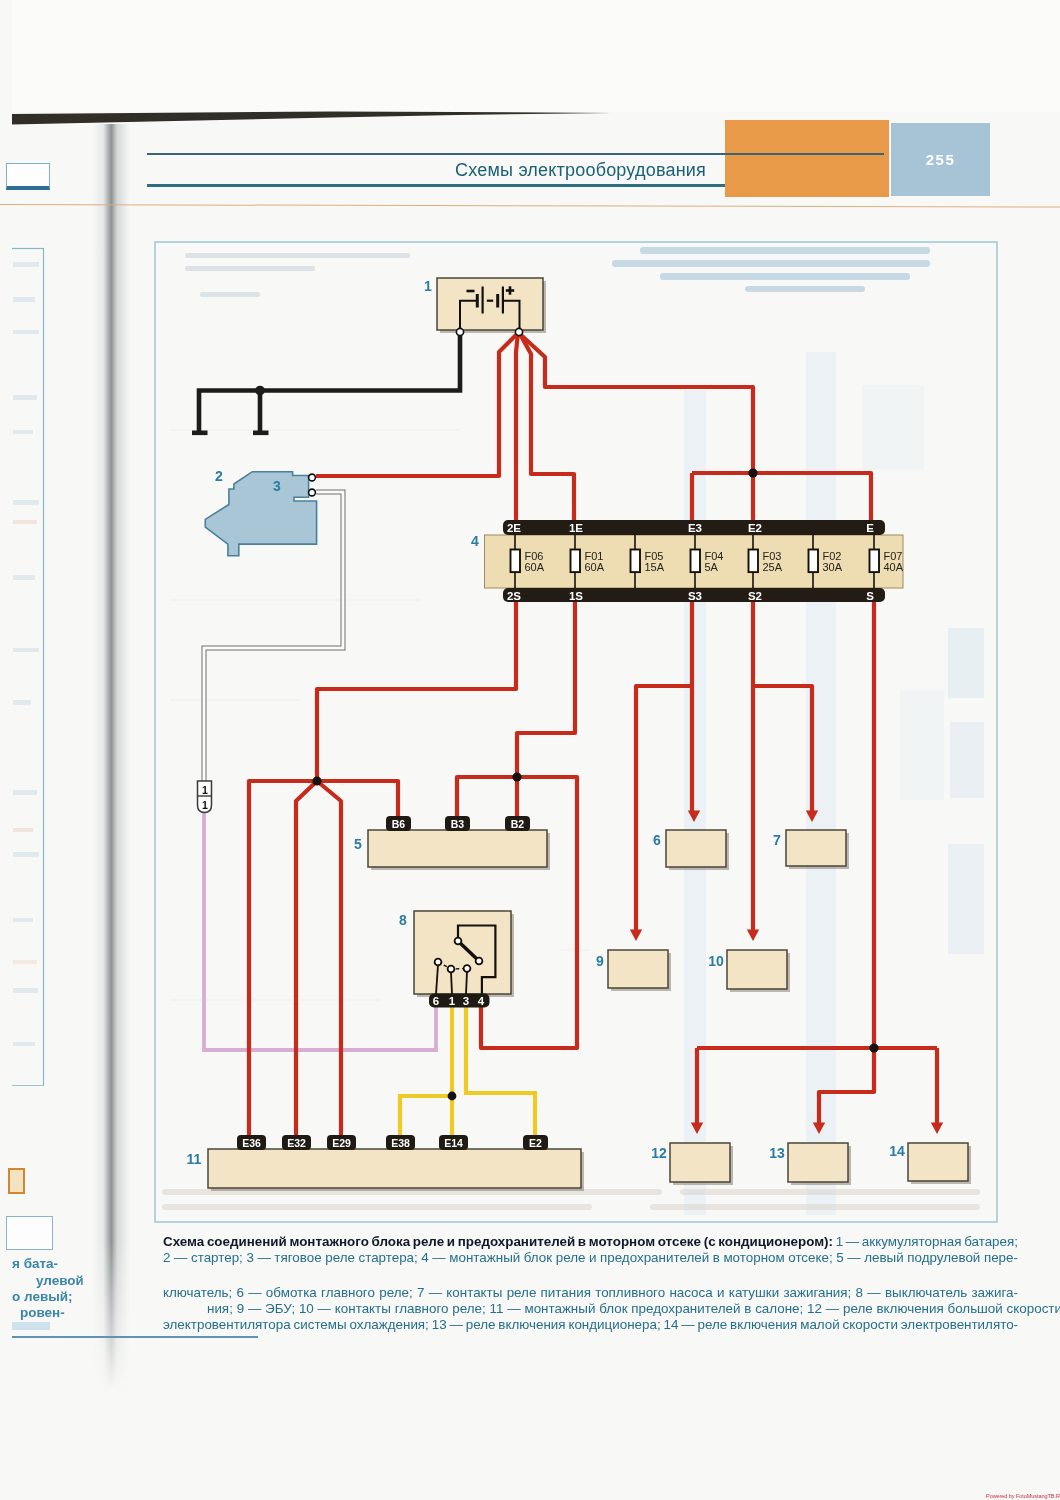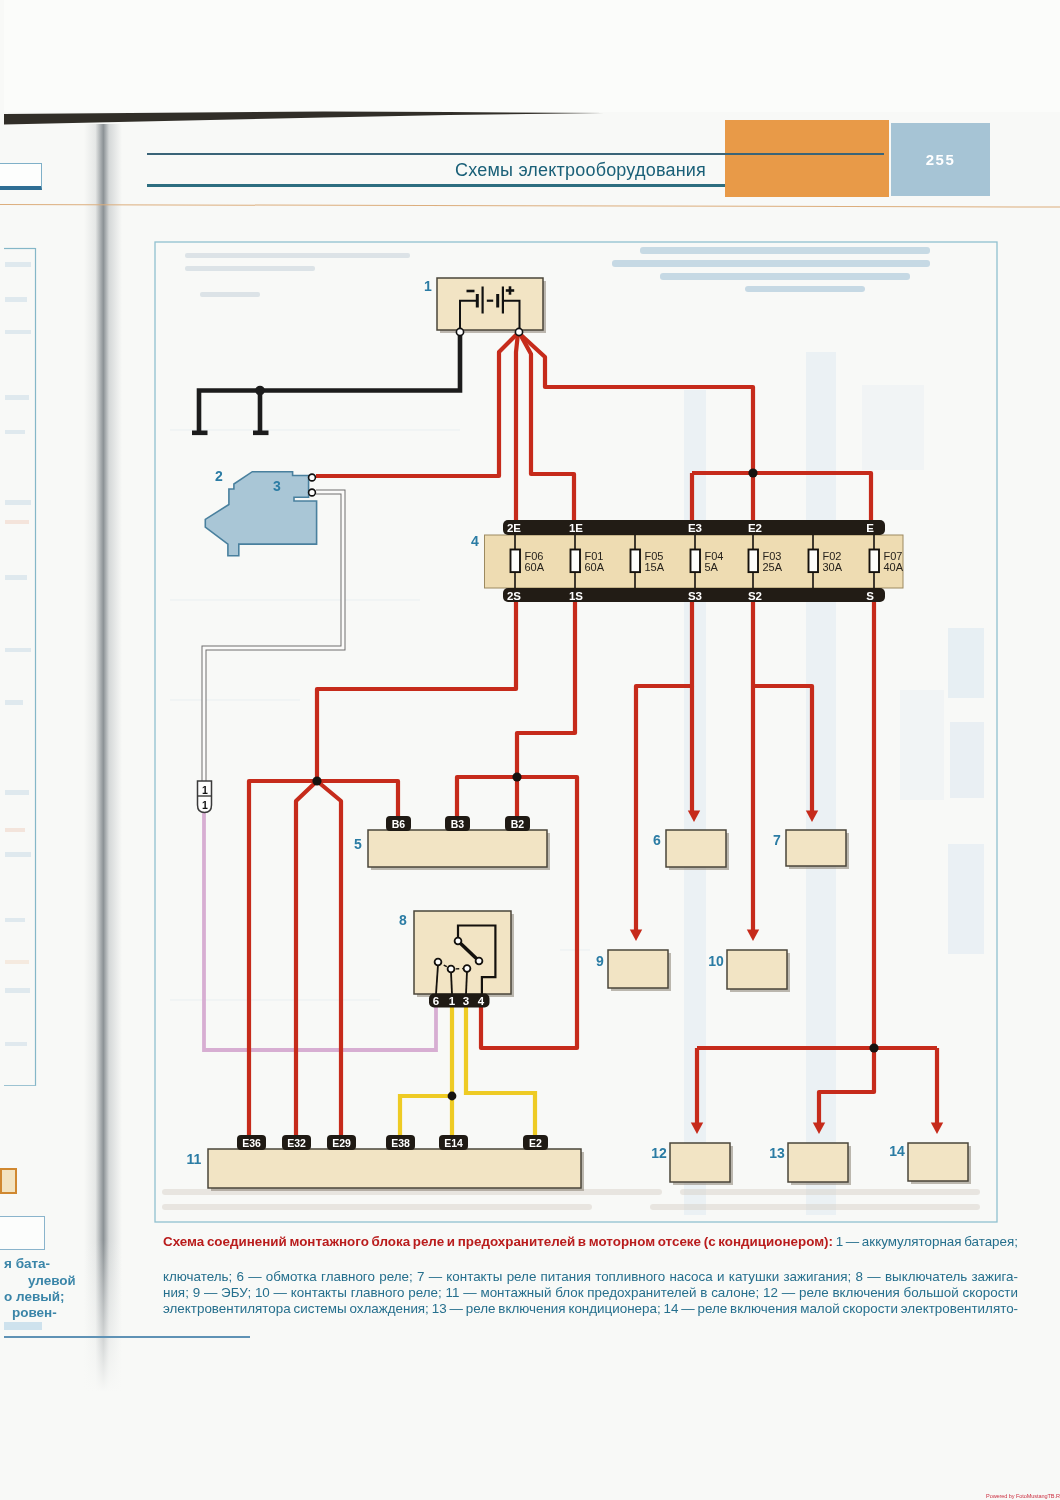--- a/index.html
+++ b/index.html
@@ -2,27 +2,27 @@
 <html><head>
 <meta charset="utf-8">
 <style>
   html,body{margin:0;padding:0;}
   body{width:1060px;height:1500px;position:relative;overflow:hidden;
        background:#f8f9f7;font-family:"Liberation Sans", sans-serif;}
   .abs{position:absolute;}
   #cap{position:absolute;left:163px;top:1234px;width:856px;
        font-size:13.4px;line-height:16.1px;color:#256f8d;}
   #cap .j{white-space:nowrap;}
-  #cap b{color:#b91c1c;}
+  #cap b{color:#0f172a;}
   .lfrag{position:absolute;left:0;color:#3a85a8;font-size:13.5px;font-weight:bold;}
 </style>
 </head>
 <body>
 
-<div class="abs" id="artifacts" style="left:4px;top:0;width:892px;height:1500px;">
+<div class="abs" id="artifacts" style="left:12px;top:0;width:892px;height:1500px;">
 
   <div class="abs" style="left:0;top:0;width:1060px;height:112px;background:#fbfcfa;"></div>
 
   <svg class="abs" style="left:0;top:0;" width="60" height="1500" viewBox="0 0 60 1500">
     <line x1="31.5" y1="248" x2="31.5" y2="1086" stroke="#85b7c8" stroke-width="1.2"></line>
     <line x1="0" y1="248.5" x2="31.5" y2="248.5" stroke="#85b7c8" stroke-width="1.2"></line>
     <line x1="0" y1="1085.5" x2="31.5" y2="1085.5" stroke="#9cc3d2" stroke-width="1"></line>
     <g fill="#ccdce8" opacity="0.55">
       <rect x="1" y="262" width="26" height="5"></rect>
       <rect x="1" y="297" width="22" height="5"></rect>
@@ -370,18 +370,19 @@
     <text x="716" y="966">10</text>
     <text x="194" y="1164">11</text>
     <text x="659" y="1158">12</text>
     <text x="777" y="1158">13</text>
     <text x="897" y="1156">14</text>
   </g>
 </svg>
 
 <div id="cap">
   <div class="j" style="word-spacing:-1.05px;"><b>Схема соединений монтажного блока реле и предохранителей в моторном отсеке (с кондиционером):</b> 1 — аккумуляторная батарея;</div>
+  <div class="j" style="word-spacing:-0.16px;">2 — стартер; 3 — тяговое реле стартера; 4 — монтажный блок реле и предохранителей в моторном отсеке; 5 — левый подрулевой пере-</div>
   <div class="j" style="word-spacing:0.56px;margin-top:19px;">ключатель; 6 — обмотка главного реле; 7 — контакты реле питания топливного насоса и катушки зажигания; 8 — выключатель зажига-</div>
-  <div class="j" style="word-spacing:0.08px;">ния; 9 — ЭБУ; 10 — контакты главного реле; 11 — монтажный блок предохранителей в салоне; 12 — реле включения большой скорости</div>
+  <div class="j" style="word-spacing:0.08px;margin-left:44px;">ния; 9 — ЭБУ; 10 — контакты главного реле; 11 — монтажный блок предохранителей в салоне; 12 — реле включения большой скорости</div>
   <div class="j" style="word-spacing:-0.85px;">электровентилятора системы охлаждения; 13 — реле включения кондиционера; 14 — реле включения малой скорости электровентилято-</div>
 </div>
 
 <div class="abs" style="left:986px;top:1493px;font-size:5.6px;color:#cc3344;letter-spacing:-0.1px;white-space:nowrap;">Powered by FotoMustangTB.RU</div>
 
 </body></html>

